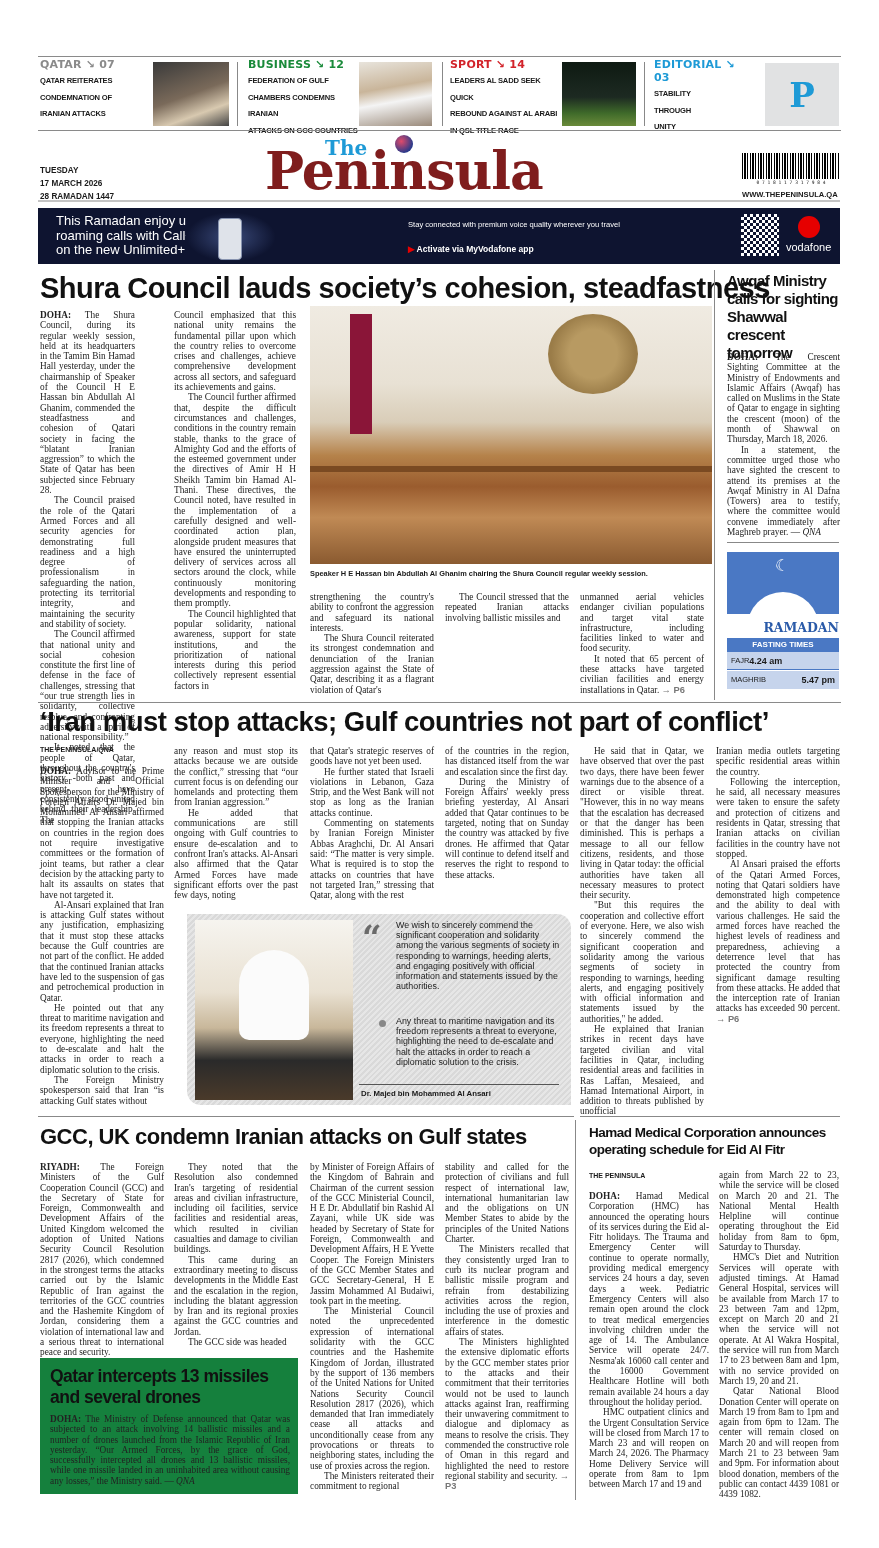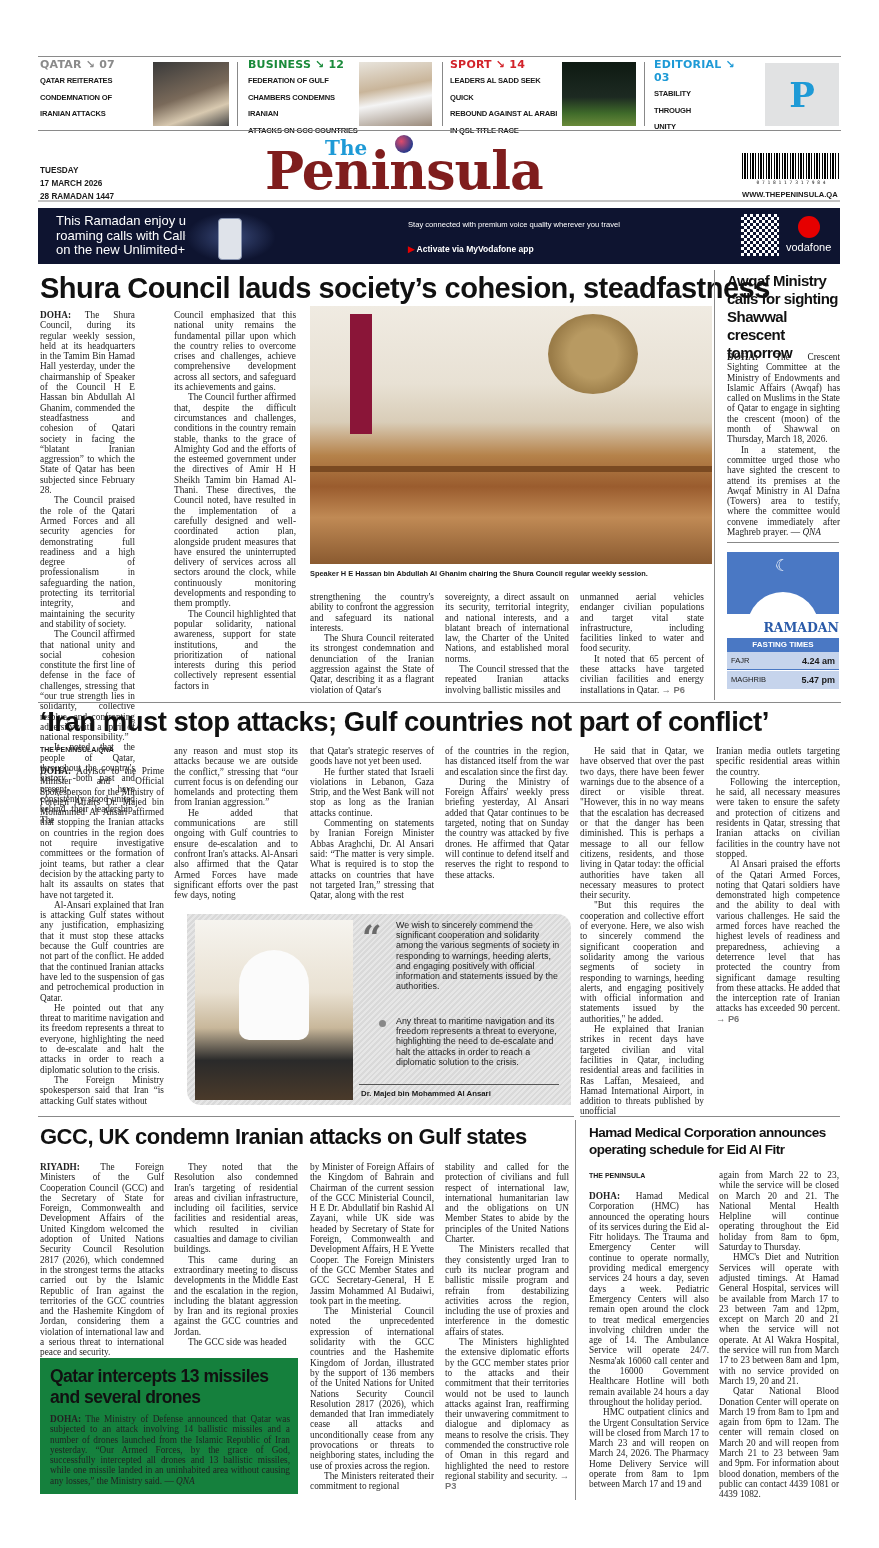--- a/index.html
+++ b/index.html
@@ -124,21 +124,20 @@
   <div class="abs" style="left:238px;top:8px;width:90px;height:80px;border-radius:50%;background:radial-gradient(circle,#b89a62 40%,#9a7c48 70%)"></div>
   <div class="abs" style="left:0;top:160px;width:402px;height:6px;background:#7a4a22"></div>
 </div>
 <div class="abs" style="left:310px;top:569px;font-family:'Liberation Sans',sans-serif;font-weight:bold;font-size:7.4px">Speaker H E Hassan bin Abdullah Al Ghanim chairing the Shura Council regular weekly session.</div>
 
 <div class="col" style="left:310px;top:592px;width:124px">
   <p class="first">strengthening the country's ability to confront the aggression and safeguard its national interests.</p>
   <p>The Shura Council reiterated its strongest condemnation and denunciation of the Iranian aggression against the State of Qatar, describing it as a flagrant violation of Qatar's</p>
 </div>
 <div class="col" style="left:445px;top:592px;width:124px">
-  <p class="first">sovereignty, a direct assault on its security, territorial integrity, and national interests, and a blatant breach of international law, the Charter of the United Nations, and established moral norms.</p>
   <p>The Council stressed that the repeated Iranian attacks involving ballistic missiles and</p>
 </div>
 <div class="col" style="left:580px;top:592px;width:124px">
   <p class="first">unmanned aerial vehicles endanger civilian populations and target vital state infrastructure, including facilities linked to water and food security.</p>
   <p><span>It noted that 65 percent of these attacks have targeted civilian facilities and energy installations in Qatar.</span> <span class="jump">→ P6</span></p>
 </div>
 
 <div class="h1" style="left:727px;top:272px;width:115px;font-size:15px;line-height:18px">Awqaf Ministry calls for sighting Shawwal crescent tomorrow</div>
 <div class="col" style="left:727px;top:352px;width:113px">
   <p class="first"><b>DOHA:</b> <span>The Crescent Sighting Committee at the Ministry of Endowments and Islamic Affairs (Awqaf) has called on Muslims in the State of Qatar to engage in sighting the crescent (moon) of the month of Shawwal on Thursday, March 18, 2026.</span></p>
@@ -147,21 +146,21 @@
 <div class="abs" style="left:727px;top:542px;width:112px;height:1px;background:#888"></div>
 
 <div class="rbox">
   <div class="abs" style="left:0;top:0;width:112px;height:82px;background:#4a78c4">
     <div class="abs" style="left:20px;top:40px;width:72px;height:42px;background:#fff;border-radius:36px 36px 0 0"></div>
     <div class="abs" style="left:0;top:62px;width:112px;height:20px;background:#fff"></div>
     <div class="abs" style="left:48px;top:4px;color:#fff;font-size:16px">☾</div>
   </div>
   <div class="abs" style="left:0;top:68px;width:112px;text-align:right;font-family:'DejaVu Serif',serif;font-weight:bold;font-size:12.5px;color:#2a5aa8">RAMADAN</div>
   <div class="abs" style="left:0;top:86px;width:112px;height:14px;background:#4a78c4;color:#fff;text-align:center;font-family:'Liberation Sans',sans-serif;font-weight:bold;font-size:8px;line-height:14px">FASTING TIMES</div>
-  <div class="abs" style="left:0;top:100px;width:112px;height:18px;background:#c6d4ec;font-family:'Liberation Sans',sans-serif;font-size:7.5px;line-height:18px;padding:0 4px;display:flex;justify-content:space-between;border-bottom:1px solid #4a78c4">
+  <div class="abs" style="left:0;top:100px;width:112px;height:18px;background:#c6d4ec;font-family:'Liberation Sans',sans-serif;font-size:7.5px;line-height:18px;padding:0 4px;display:flex;justify-content:flex-start;border-bottom:1px solid #4a78c4">
       <span>FAJR</span>
       <b style="font-size:9px">4.24 am</b>
     </div>
   <div class="abs" style="left:0;top:119px;width:112px;height:18px;background:#c6d4ec;font-family:'Liberation Sans',sans-serif;font-size:7.5px;line-height:18px;padding:0 4px;display:flex;justify-content:space-between">
       <span>MAGHRIB</span>
       <b style="font-size:9px">5.47 pm</b>
     </div>
 </div>
 
 <div class="hr" style="top:702px"></div>

